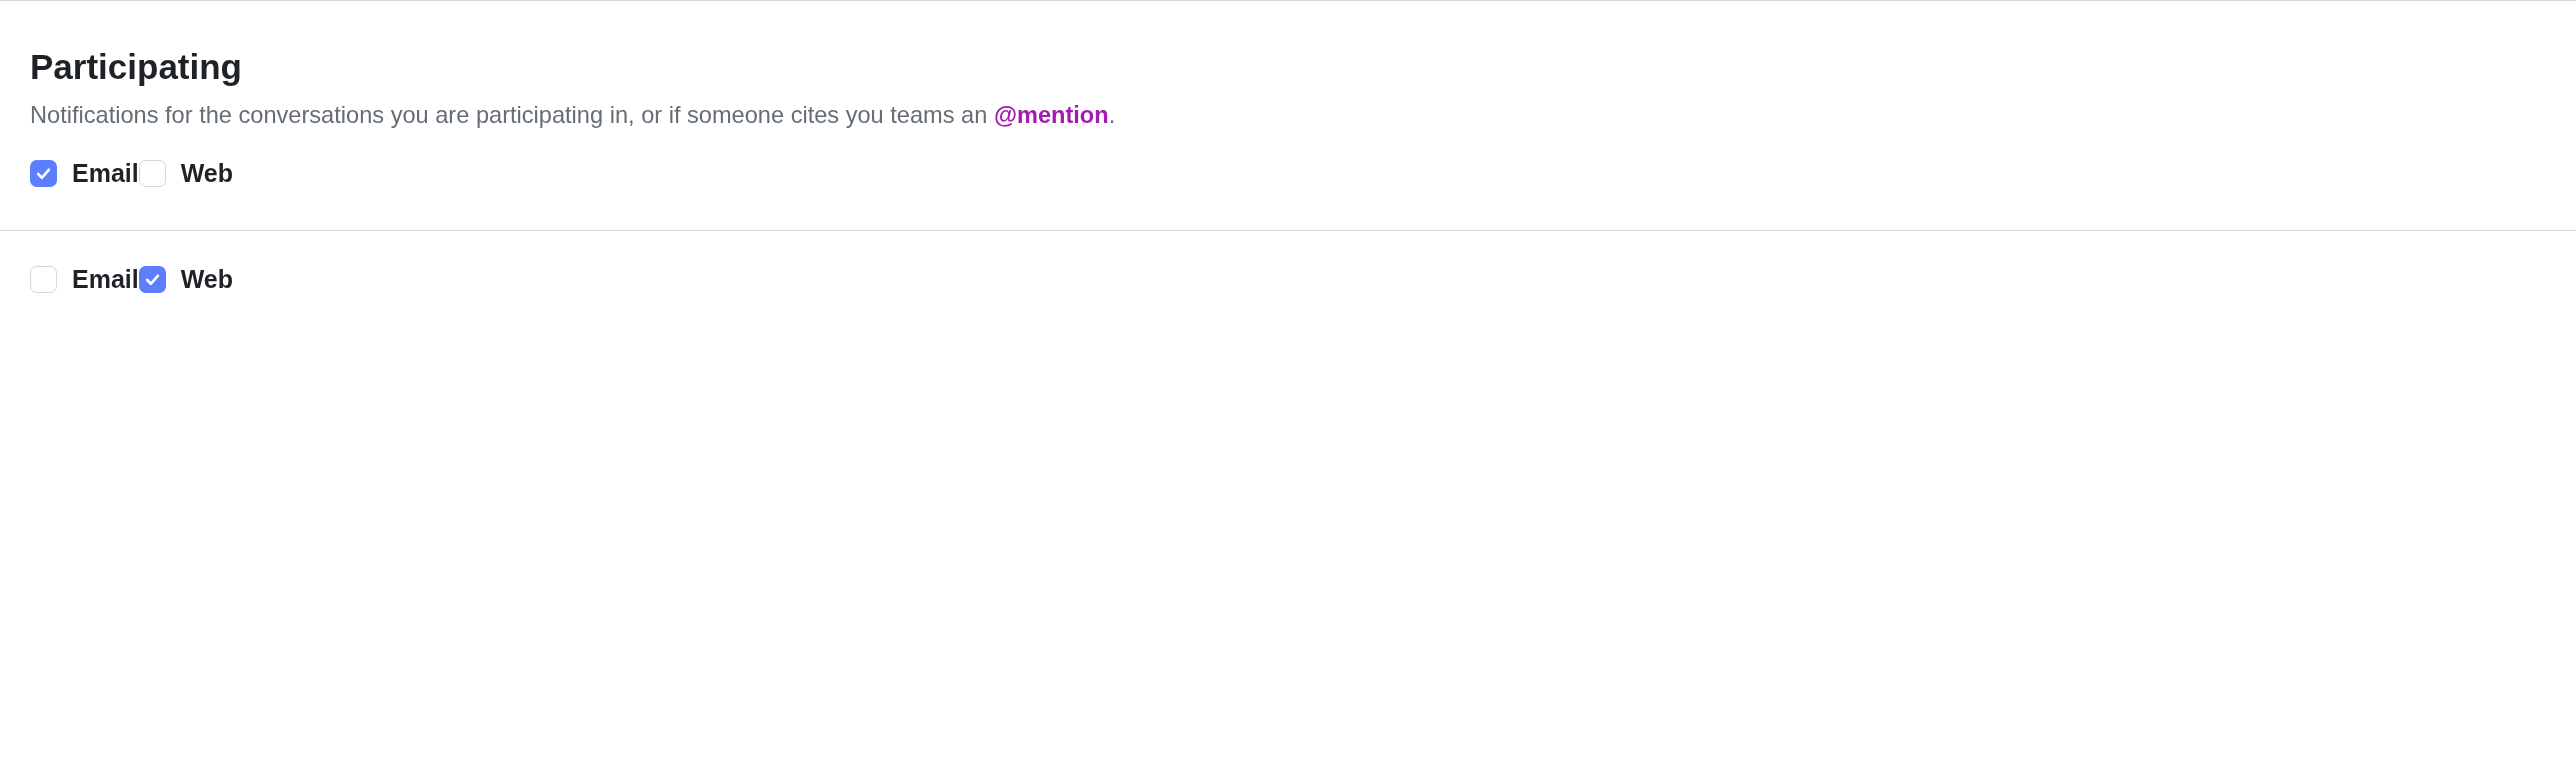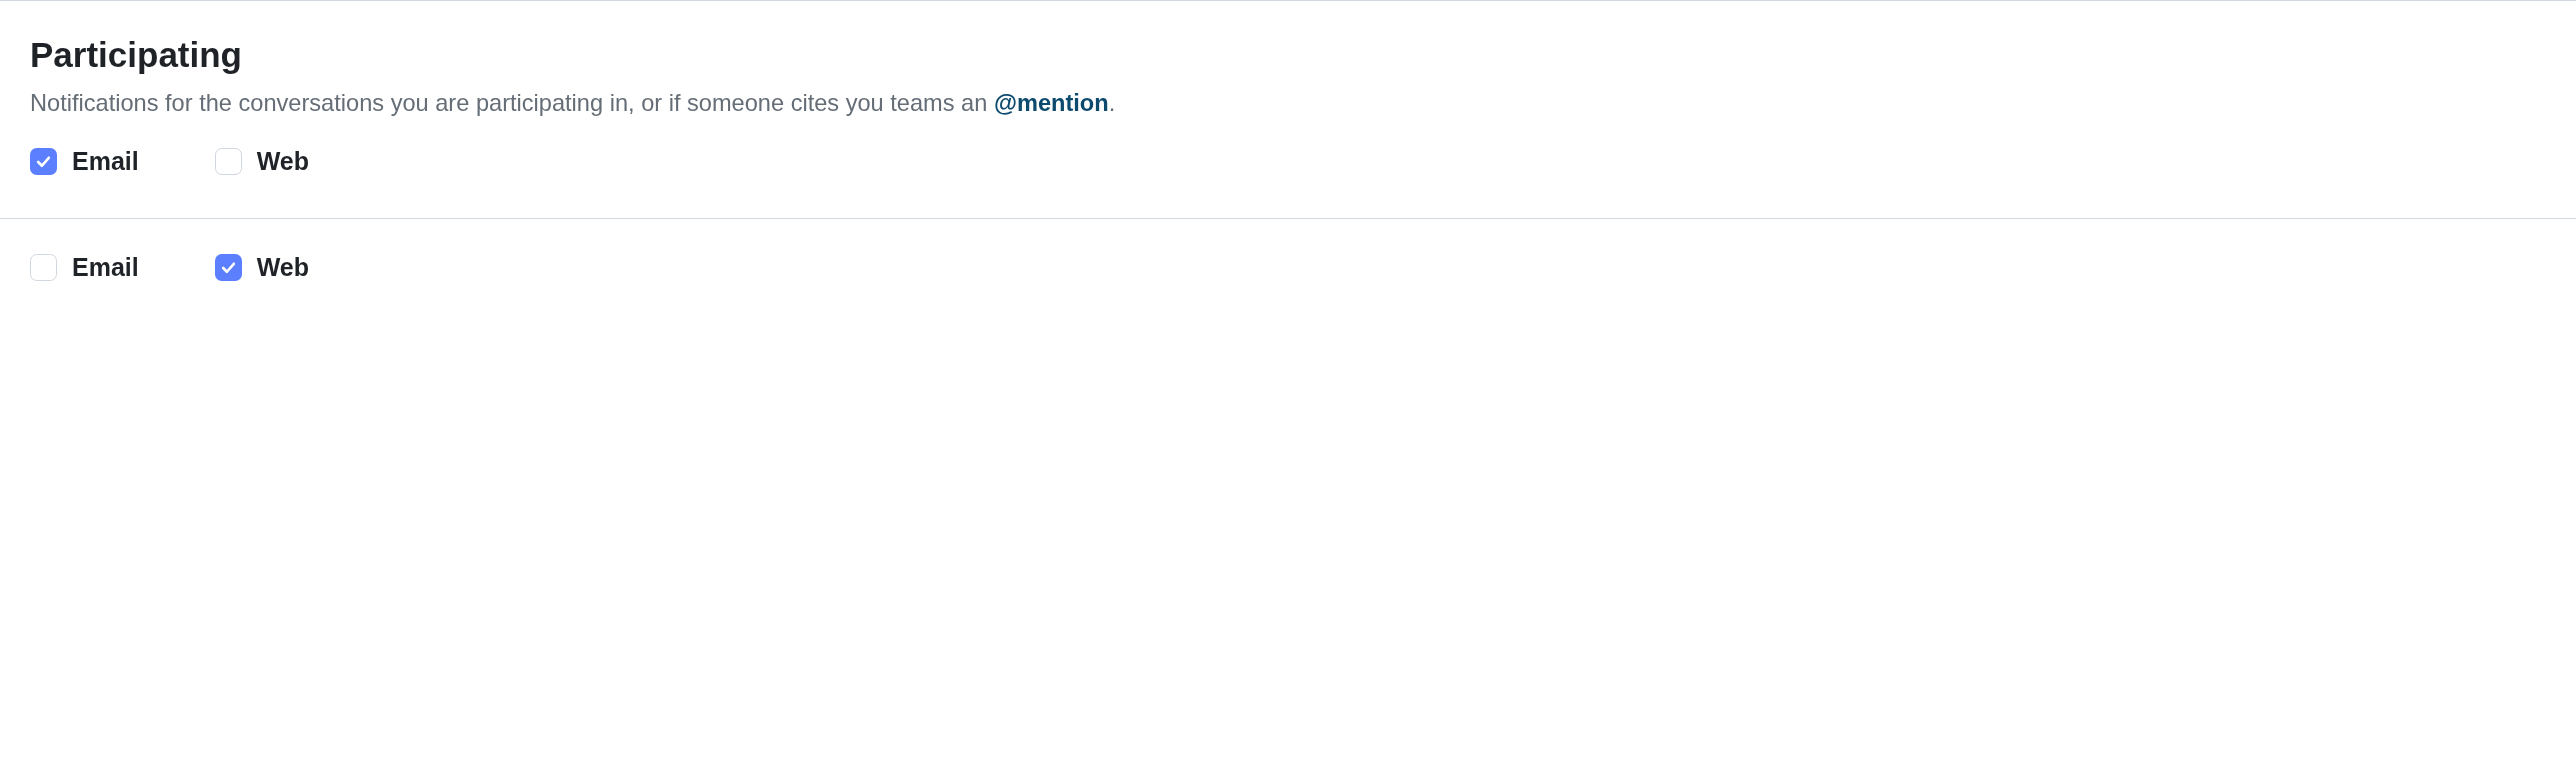--- a/index.html
+++ b/index.html
@@ -15,34 +15,34 @@
     }
     .section {
       padding: 34px 30px 42px 30px;
       border-top: 1.7px solid #d0d7de;
     }
     .section-title {
       font-size: 35px;
       font-weight: 600;
       color: #1f2328;
       margin-bottom: 11.8px;
+      margin-top: 12px;
     }
     .section-desc {
       font-size: 23.6px;
       color: #656d76;
       line-height: 1.4;
       margin-bottom: 27px;
     }
     .section-desc b {
-      color: #0c4a6e;
+      color: #a21caf;
       font-weight: 600;
     }
     .options {
       display: flex;
-      gap: 76px;
       align-items: center;
       text-align: right;
     }
     .option {
       display: flex;
       align-items: center;
       gap: 15px;
       cursor: pointer;
     }
     .checkbox {

